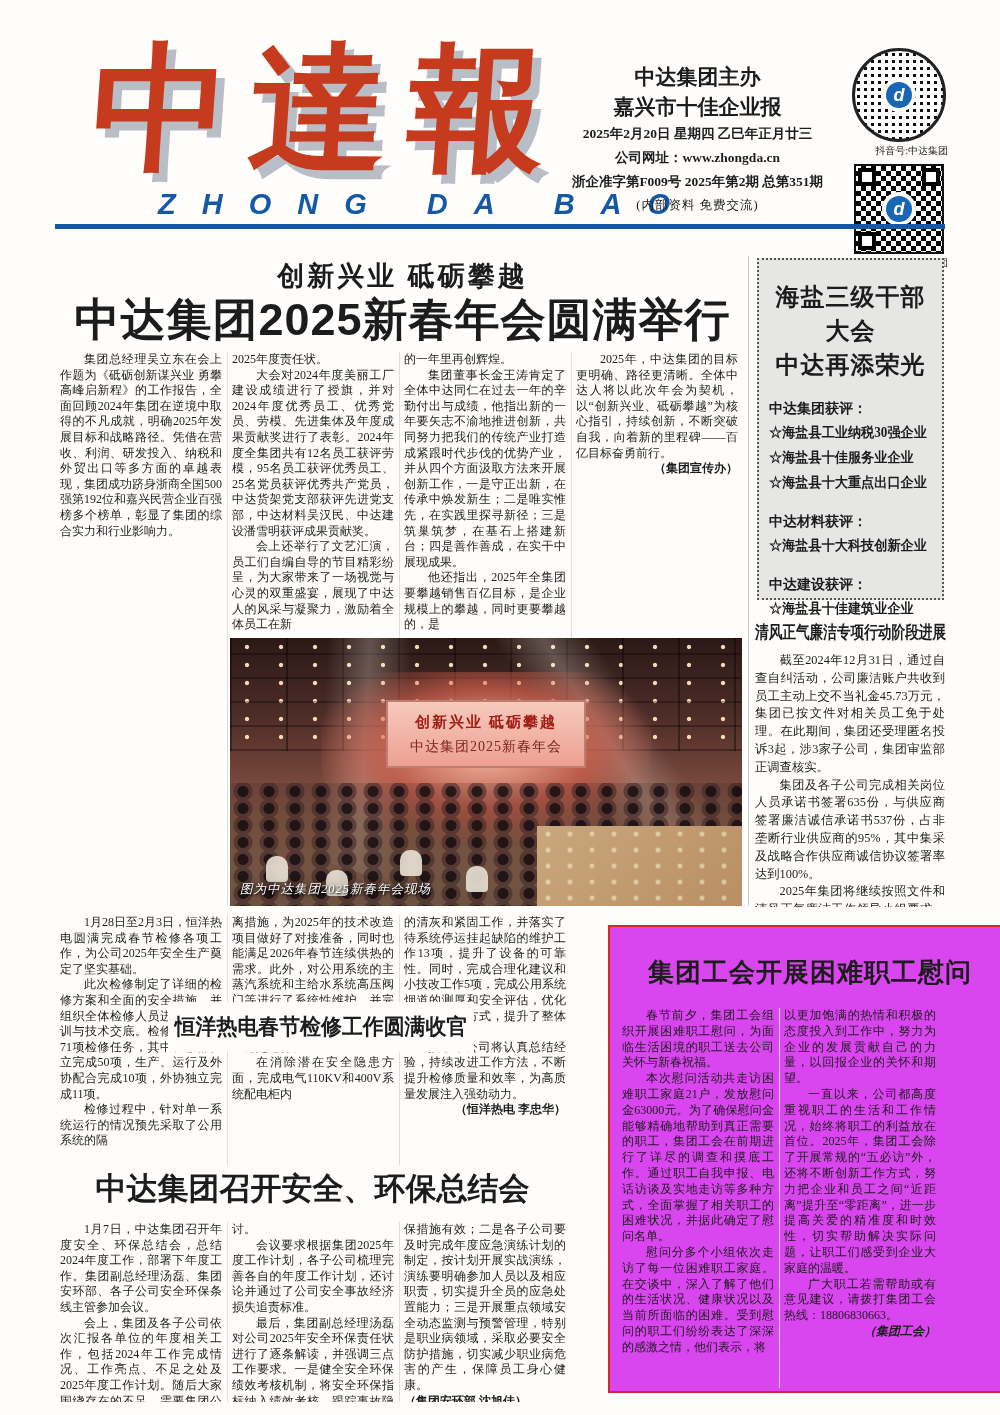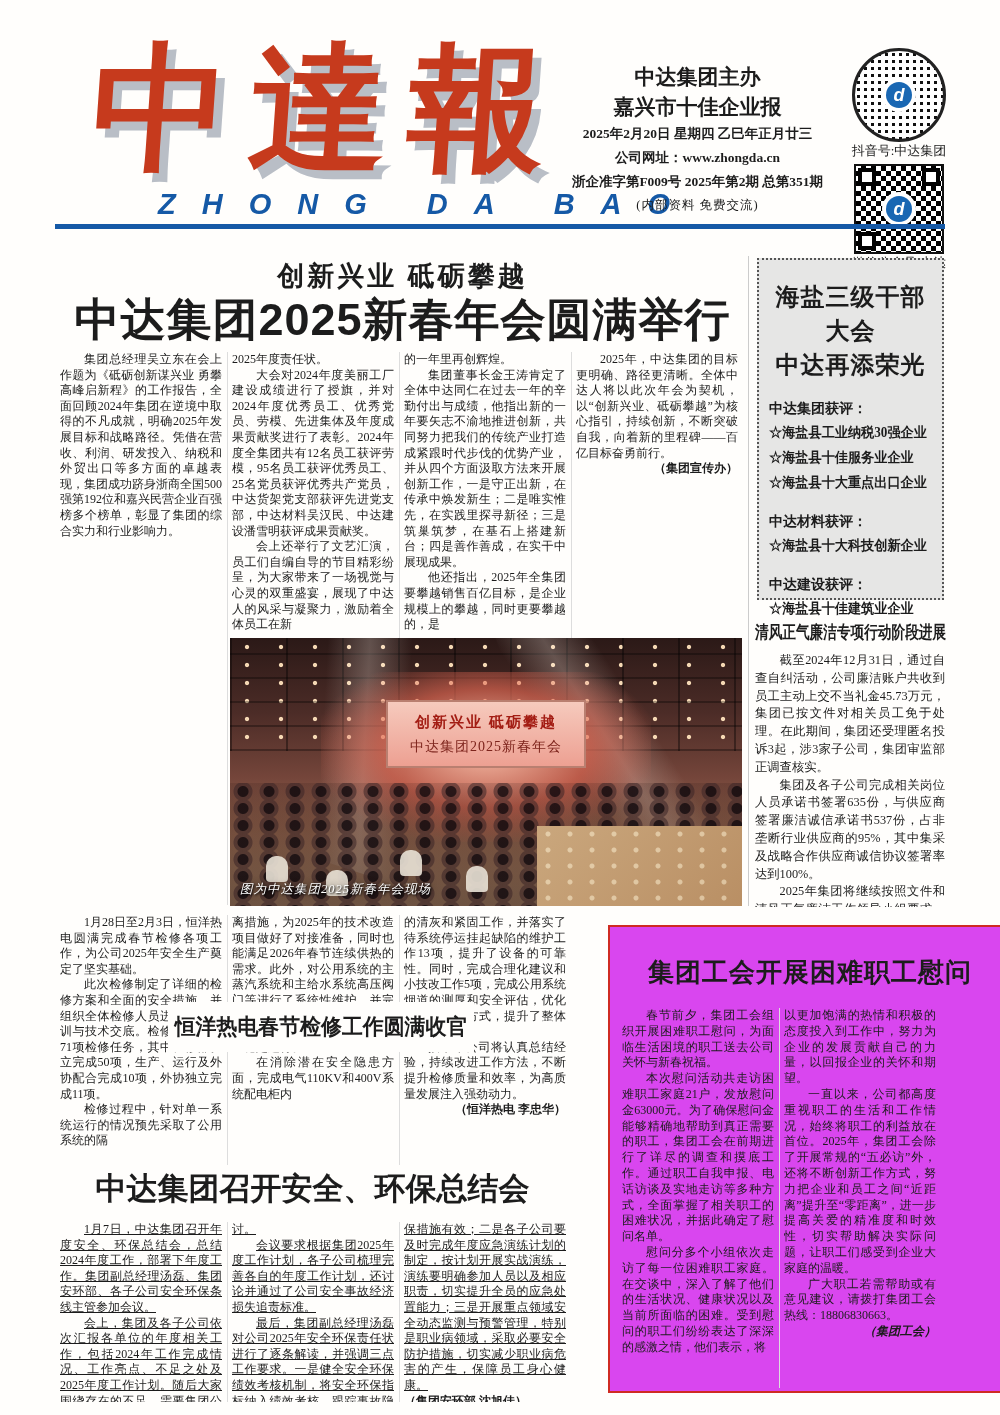--- a/index.html
+++ b/index.html
@@ -24,21 +24,21 @@
   .qr-square{width:86px;height:86px;margin:6px auto 0;
              background:conic-gradient(#000 25%,#fff 0 50%,#000 0 75%,#fff 0) 0 0/10px 10px,#fff;
              border:2px solid #111;position:relative;}
   .qr-center{position:absolute;left:50%;top:50%;width:34px;height:34px;transform:translate(-50%,-50%);
              background:#fff;border-radius:50%;display:flex;align-items:center;justify-content:center;}
   .qr-logo{width:26px;height:26px;border-radius:50%;background:#1967b3;color:#fff;
            font-family:"Liberation Sans",sans-serif;font-weight:700;font-style:italic;
            font-size:18px;line-height:26px;text-align:center;}
   .finder{position:absolute;width:18px;height:18px;border:4px solid #000;background:#fff;box-sizing:border-box;}
   .f-tl{left:2px;top:2px}.f-tr{right:2px;top:2px}.f-bl{left:2px;bottom:2px}
-  .qrcap{font-size:13px;line-height:14px;margin-top:2px;}
+  .qrcap{font-size:10px;line-height:14px;margin-top:2px;text-align:right;}
   .blue-rule{position:absolute;left:55px;top:224px;width:890px;height:5px;background:#1559a6;}
   
   .kicker{position:absolute;left:60px;top:258px;width:685px;text-align:center;
           font-family:"Liberation Sans",sans-serif;font-weight:900;font-size:27px;letter-spacing:3px;}
   .headline{position:absolute;left:60px;top:290px;width:685px;text-align:center;
             font-family:"Liberation Sans",sans-serif;font-weight:900;font-size:45px;letter-spacing:1px;}
   .cols{position:absolute;display:flex;}
   .col{overflow:hidden;padding-right:5px;margin-right:4px;border-right:1px solid #ddd;}
   .col:last-child{border-right:none;margin-right:0;padding-right:0;}
   .col p{margin:0;text-align:justify;}
@@ -96,21 +96,21 @@
   .ovh-cols .col{width:162px;font-size:12px;line-height:15.6px;}
   .ovh-title{position:absolute;left:168px;top:1002px;width:306px;height:50px;background:#fffefc;
              display:flex;align-items:center;justify-content:center;
              font-family:"Liberation Sans",sans-serif;font-weight:900;font-size:22px;
              white-space:nowrap;}
   .ovh-title span{transform:scaleX(.95);}
   
   .saf-title{position:absolute;left:60px;top:1168px;width:505px;text-align:center;
              font-family:"Liberation Sans",sans-serif;font-weight:900;font-size:31px;}
   .saf-cols{left:60px;top:1222px;width:512px;height:180px;}
-  .saf-cols .col{width:162px;font-size:12px;line-height:15.6px;text-decoration:underline;}
+  .saf-cols .col{width:162px;font-size:12px;line-height:15.6px;}
   
   .union{position:absolute;left:608px;top:925px;width:404px;height:468px;box-sizing:border-box;
          border:2px solid #cf2b23;background:#d946ef;padding:28px 12px 12px;}
   .union-title{text-align:center;font-family:"Liberation Sans",sans-serif;font-weight:900;
                font-size:26px;letter-spacing:1px;}
   .union-cols{display:flex;margin-top:18px;height:380px;}
   .union-cols .col{width:152px;font-size:12px;line-height:15.8px;}
 </style>
 </head>
 <body>

